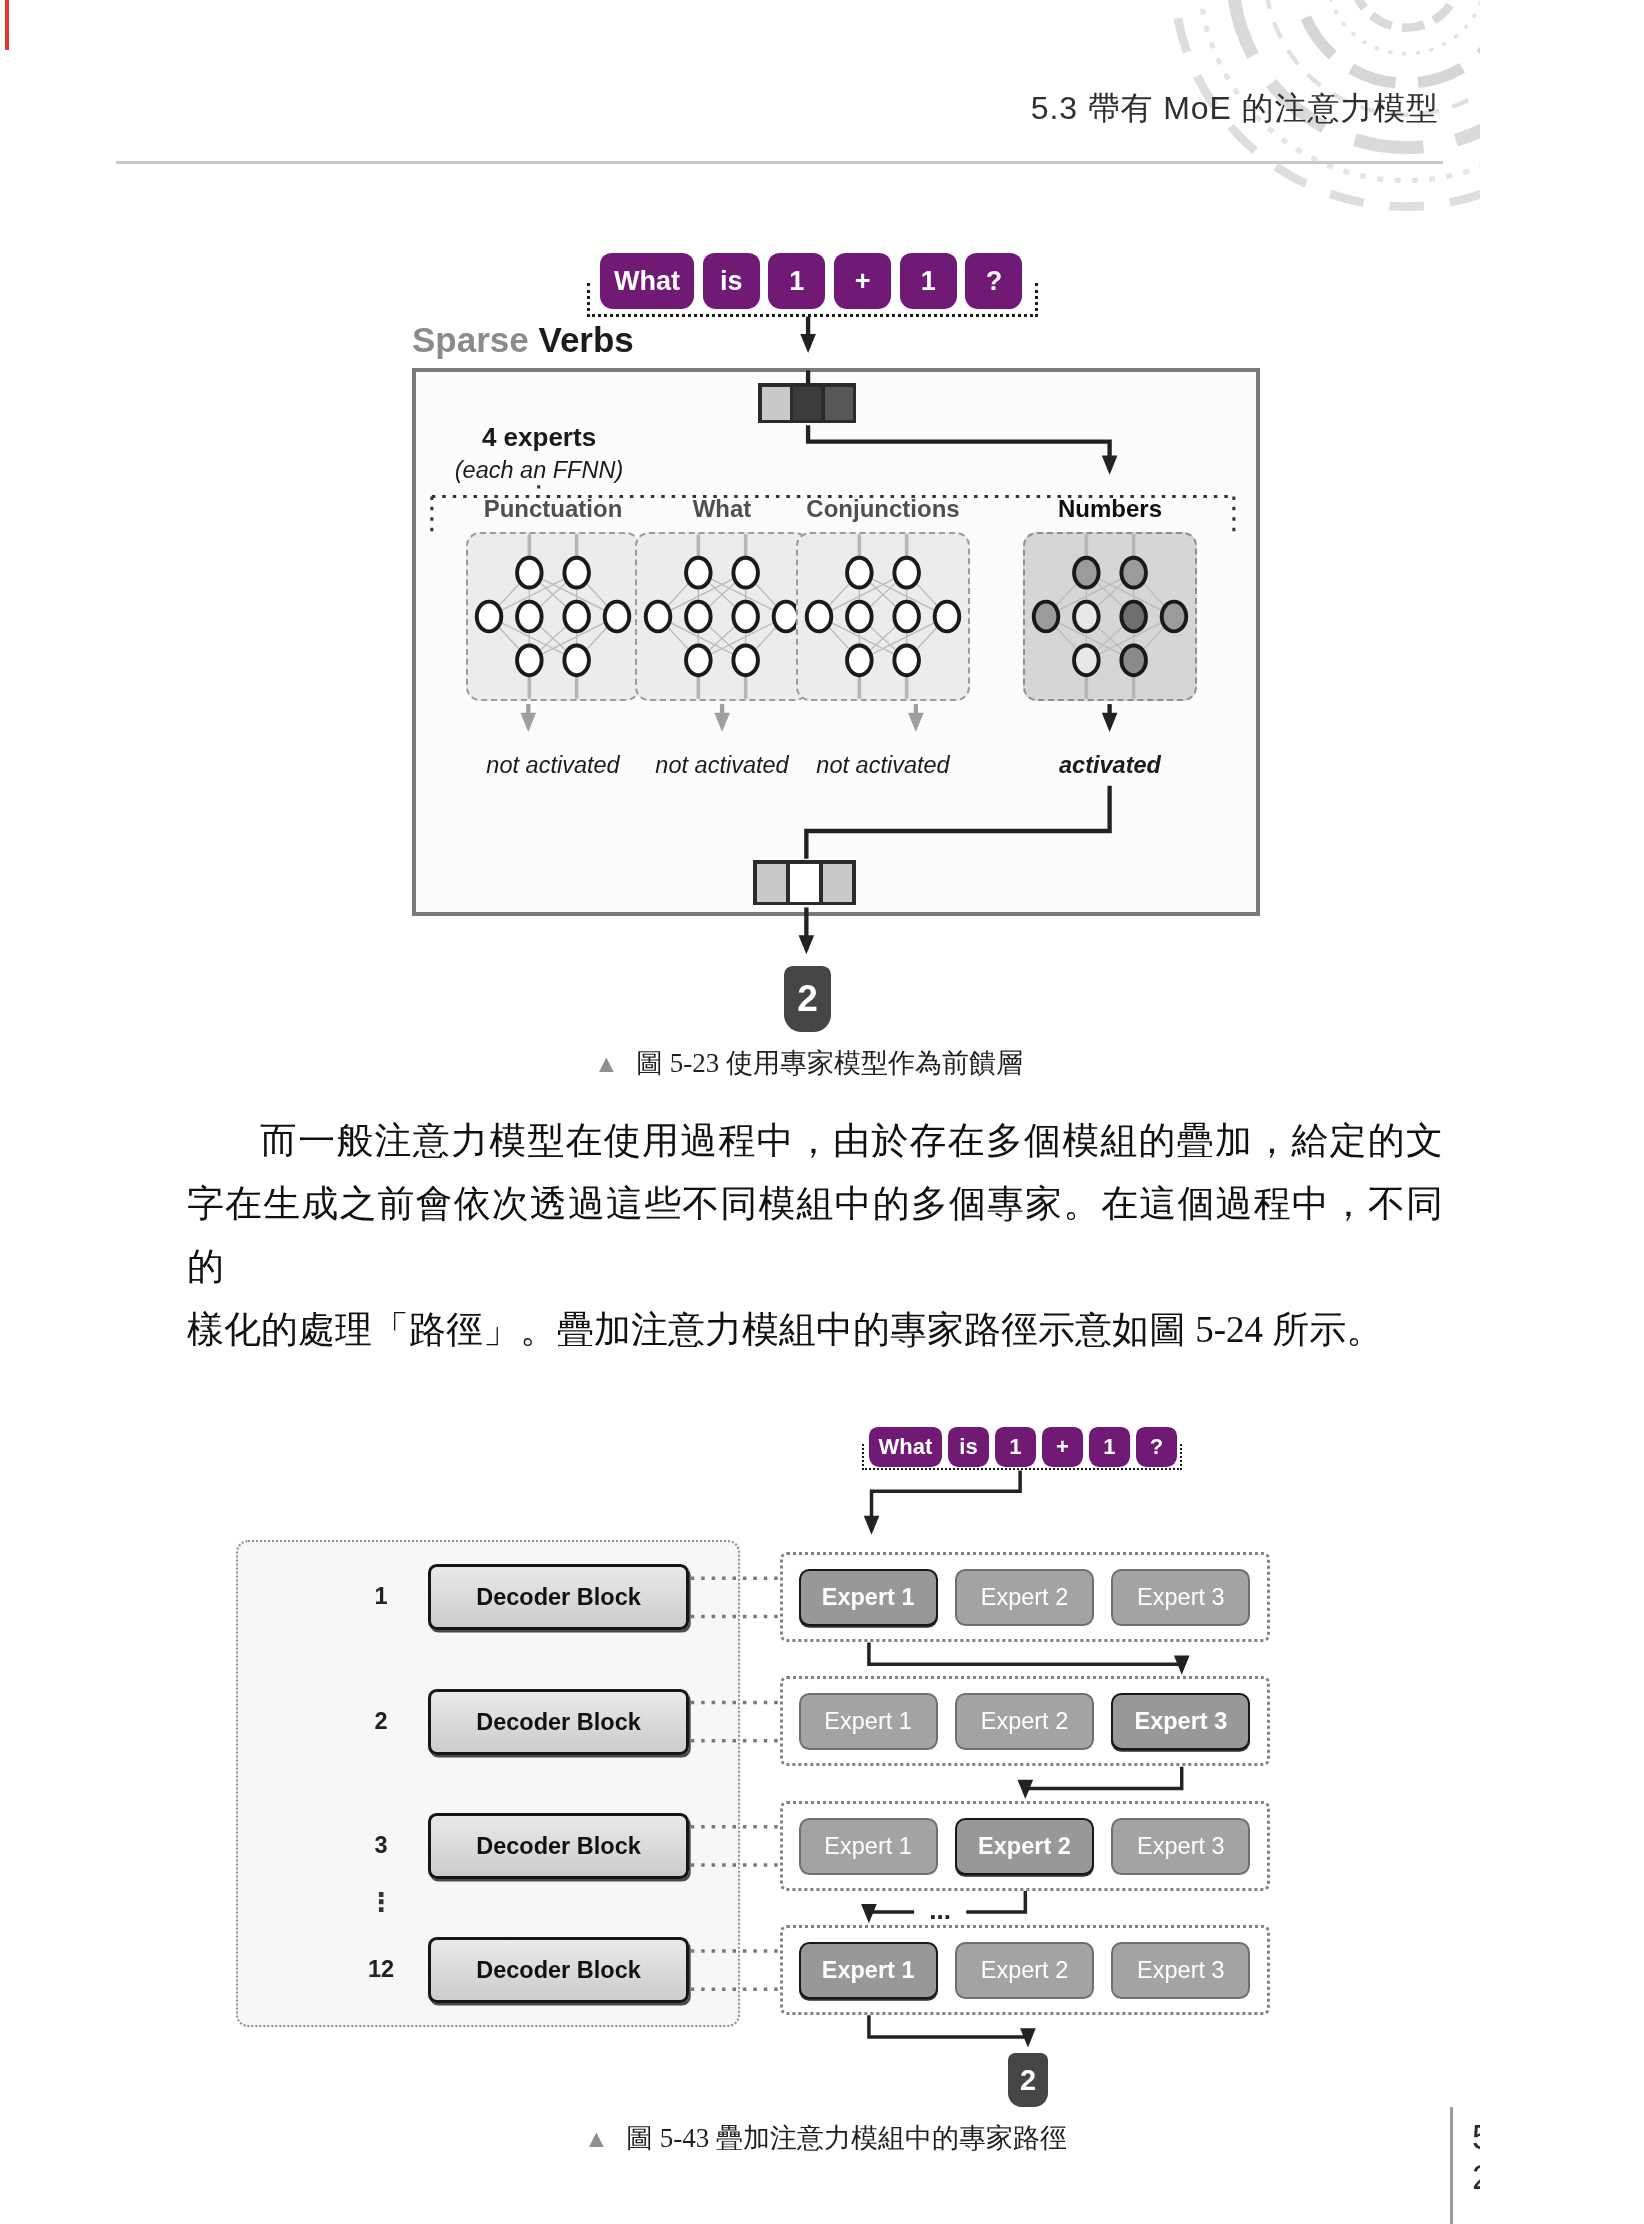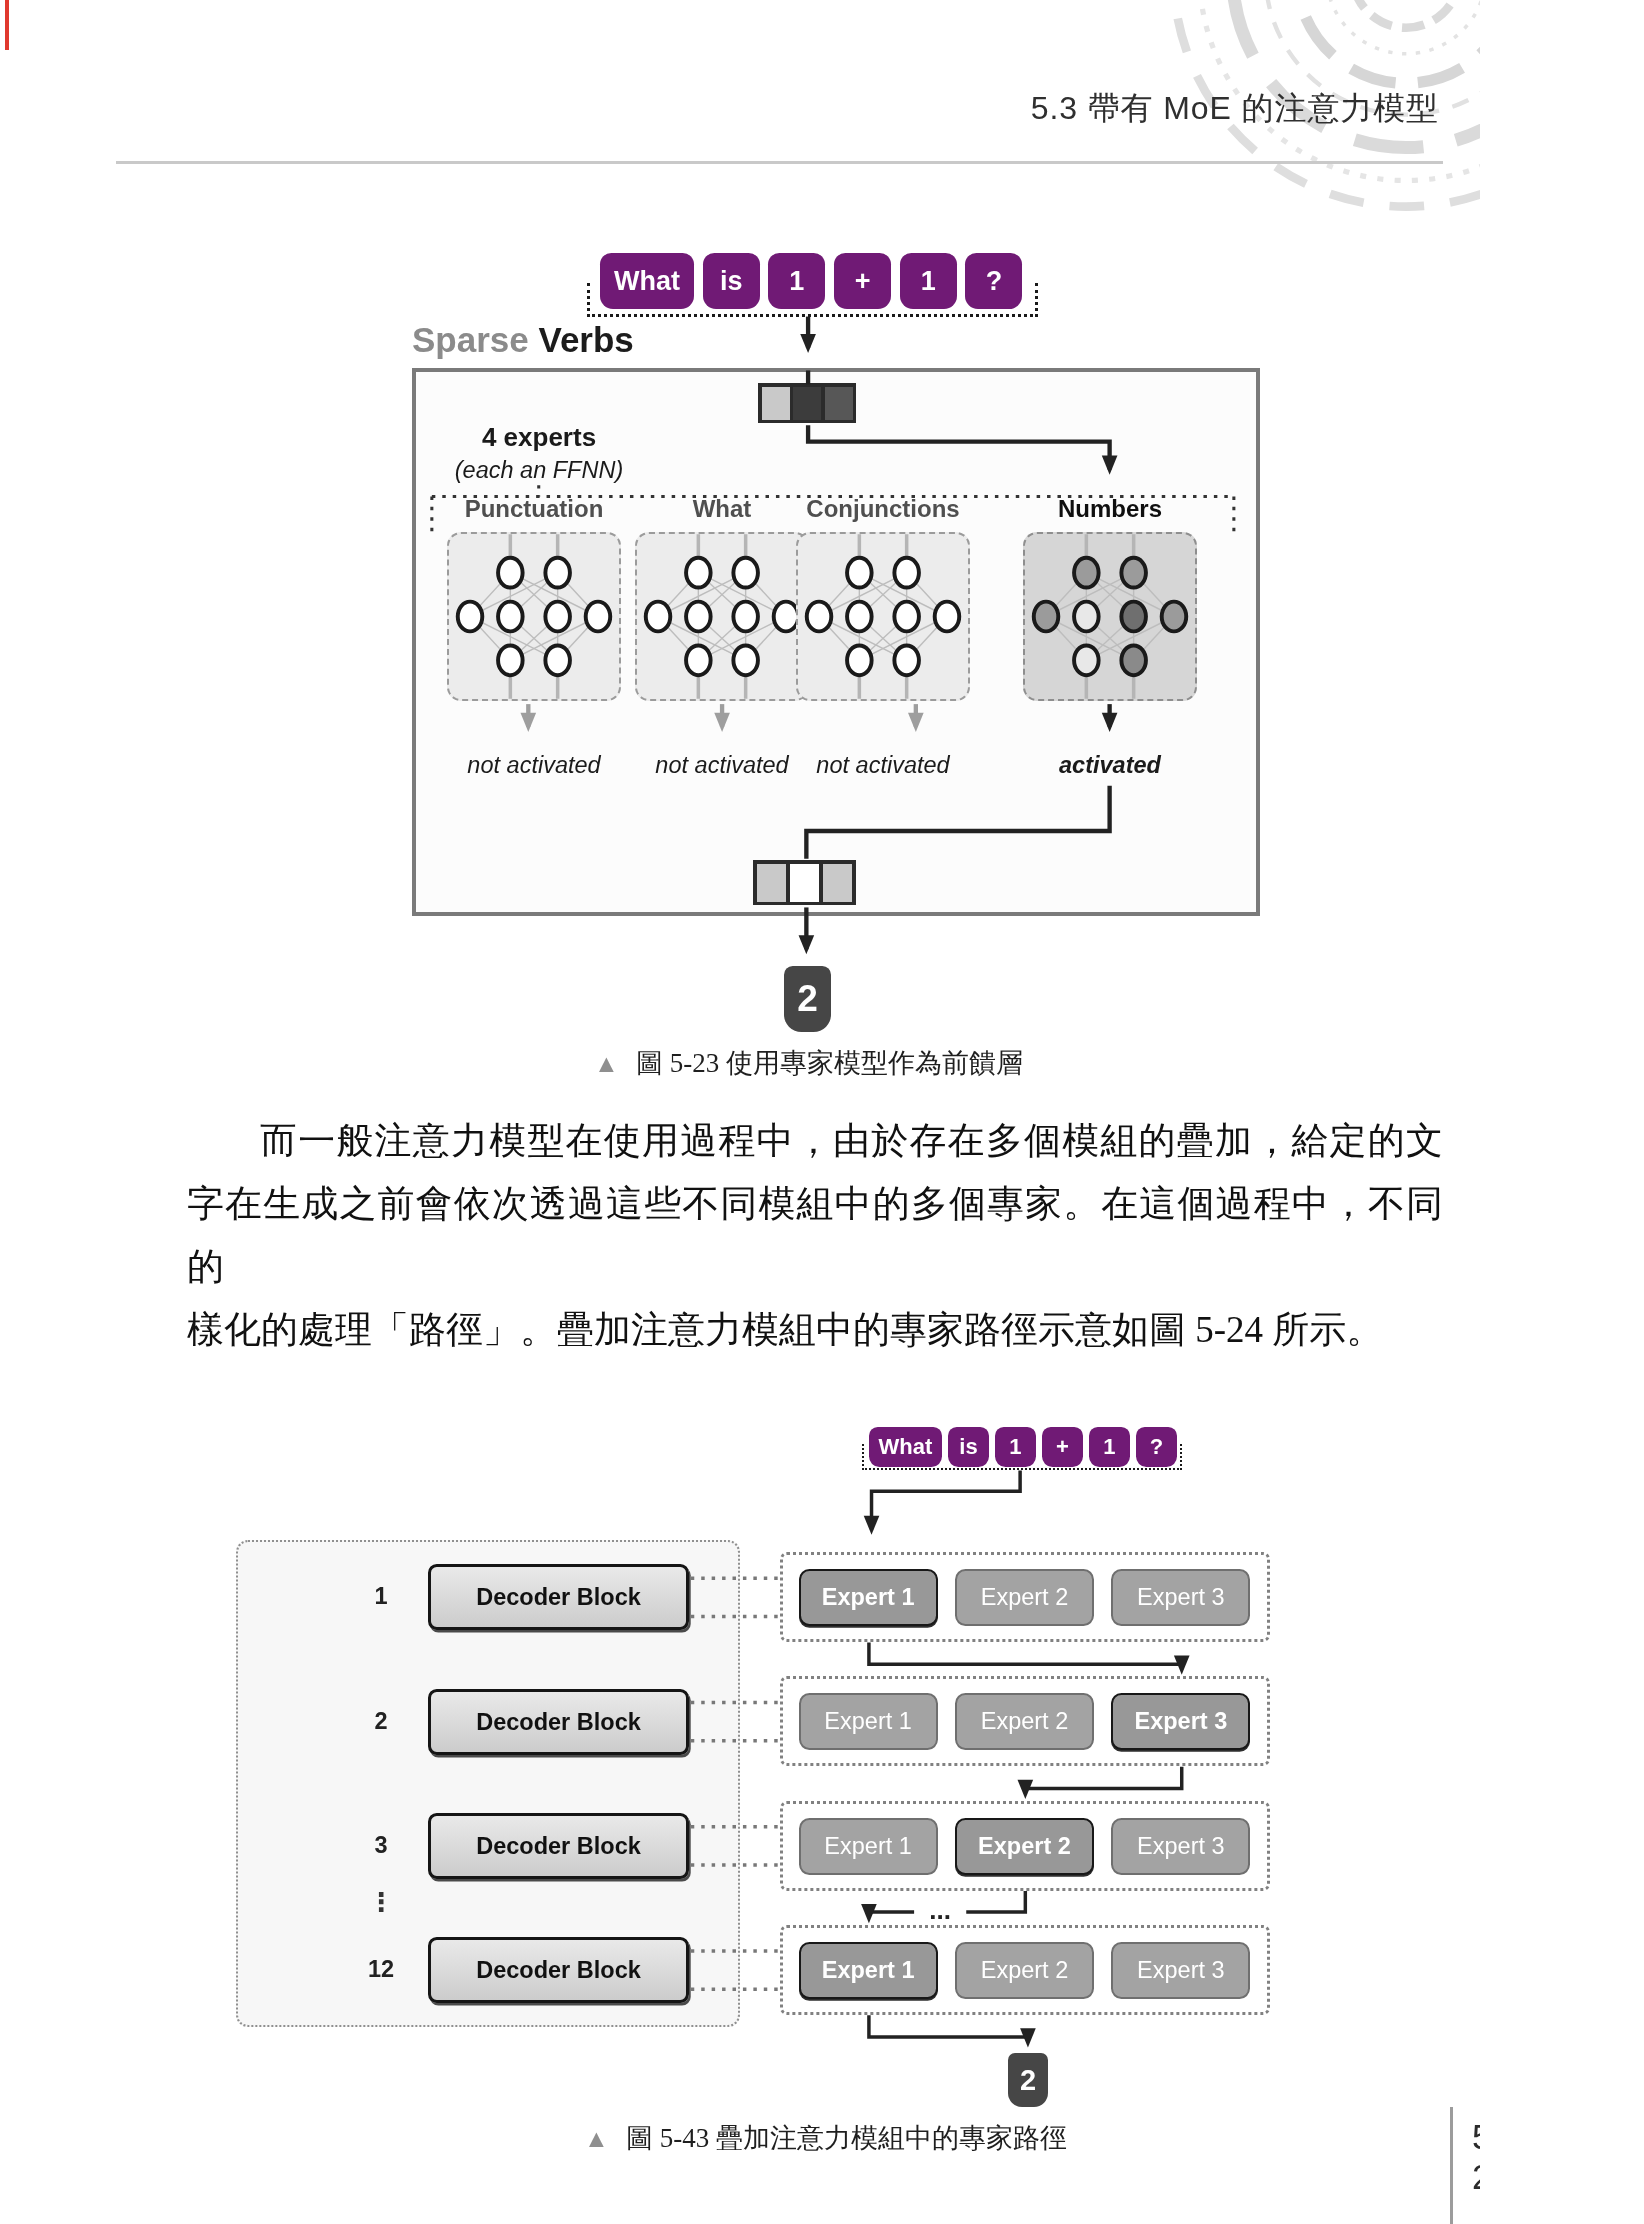--- a/index.html
+++ b/index.html
@@ -110,21 +110,21 @@
       <div class="sq" style="background: rgb(201, 201, 201);"></div>
       <div class="sq" style="background: rgb(60, 60, 60);"></div>
       <div class="sq" style="background: rgb(87, 87, 87);"></div>
     </div>
 
   <div class="abs note23">
     <div class="n1">4 experts</div>
     <div class="n2">(each an FFNN)</div>
   </div>
 
-  <div class="abs exp23" style="left:447px;">
+  <div class="abs exp23" style="left:466px;">
     <div class="exp23-label">Punctuation</div>
     <div class="exp23-card">
         <svg class="net" viewBox="0 0 194 188">
           <g stroke="#b5b5b5" stroke-width="4">
             <line x1="70" y1="0" x2="70" y2="28"></line>
             <line x1="124" y1="0" x2="124" y2="28"></line>
             <line x1="70" y1="160" x2="70" y2="188"></line>
             <line x1="124" y1="160" x2="124" y2="188"></line>
           </g>
           <g stroke="#bdbdbd" stroke-width="1.6">

